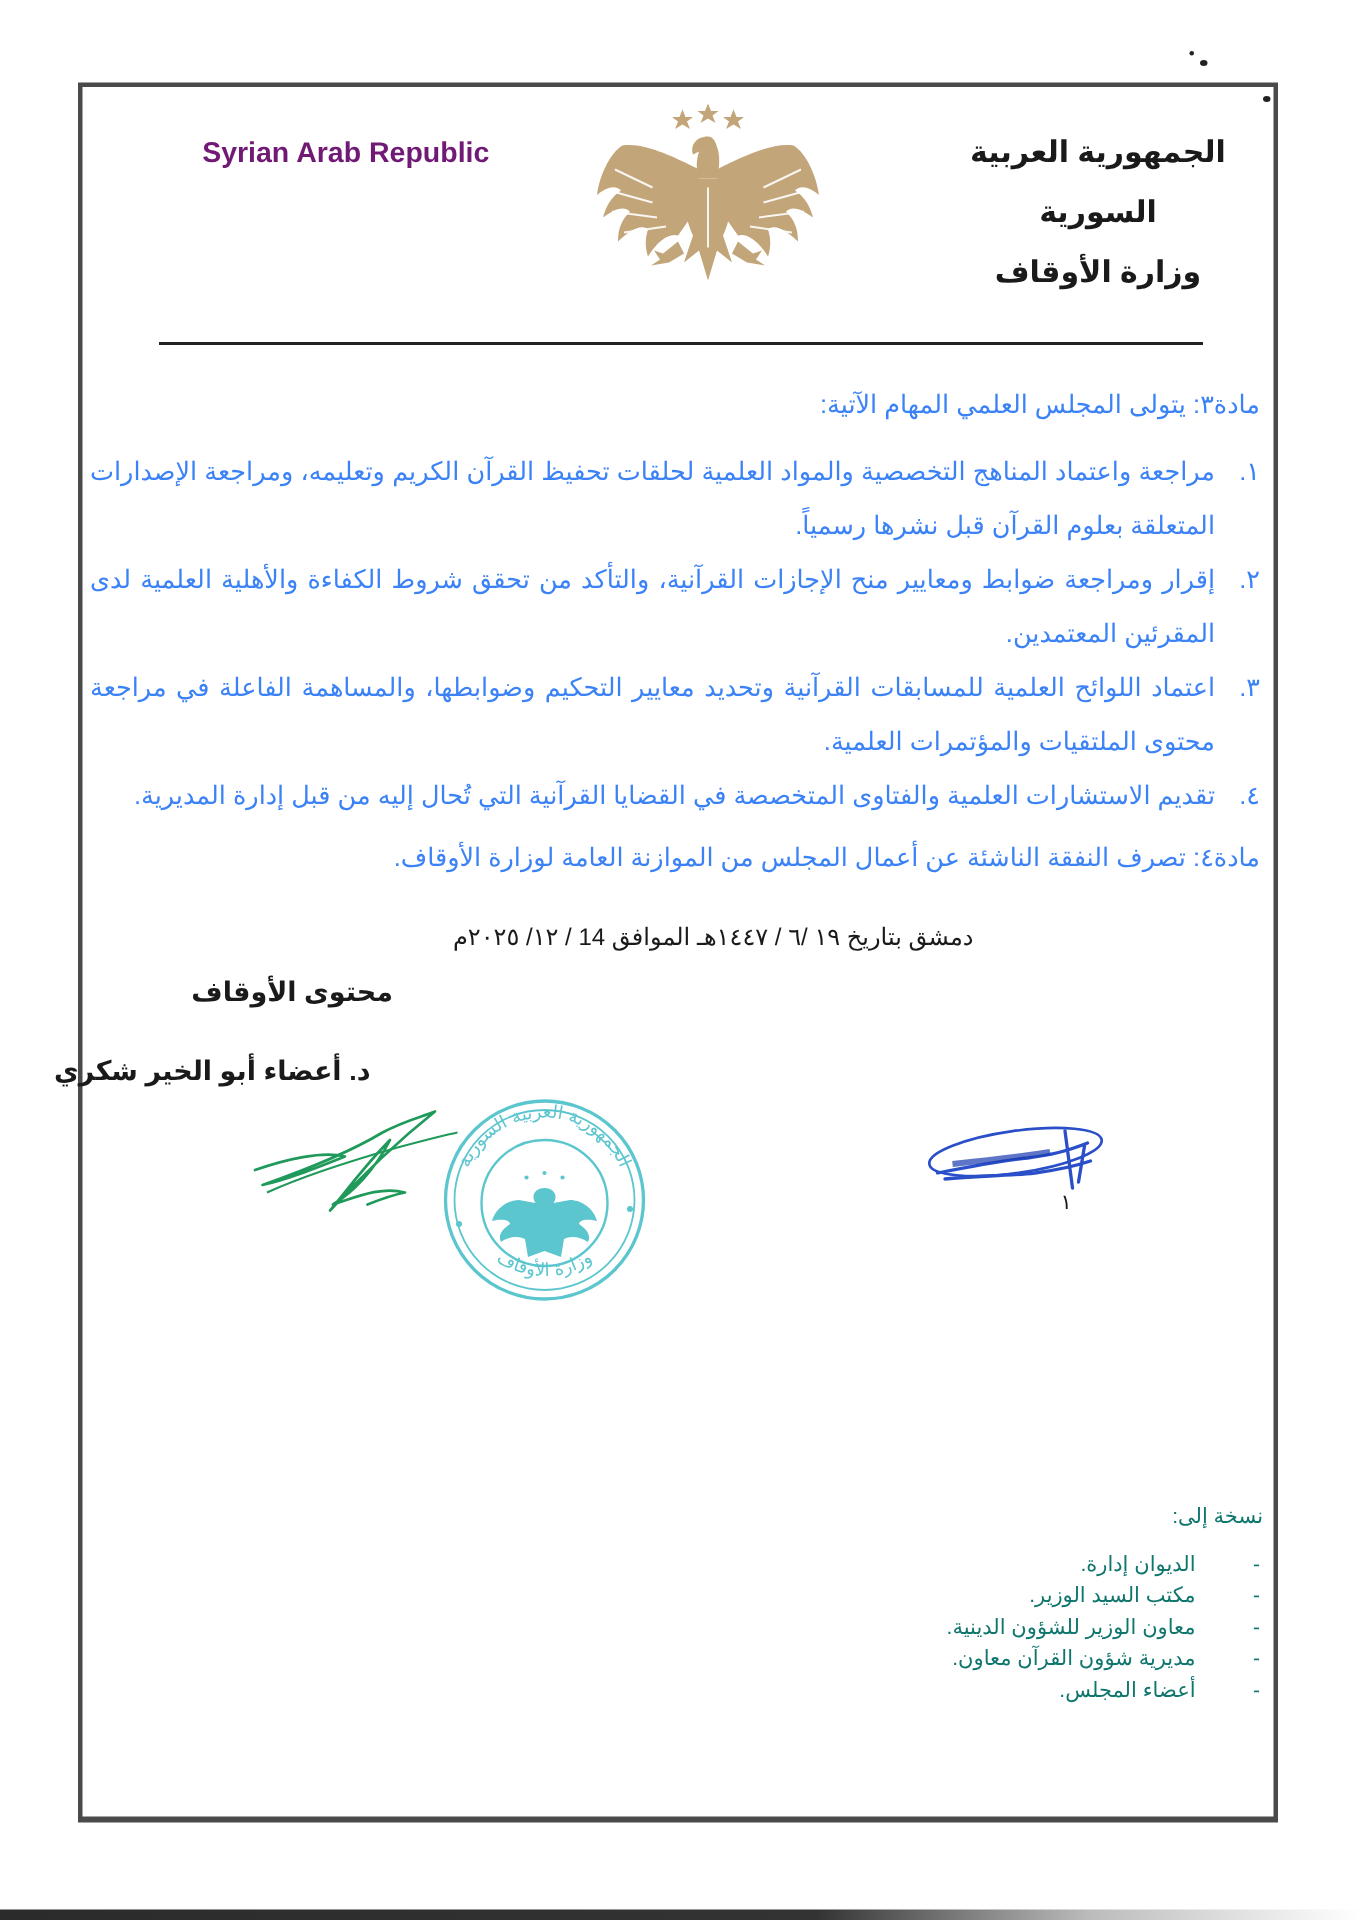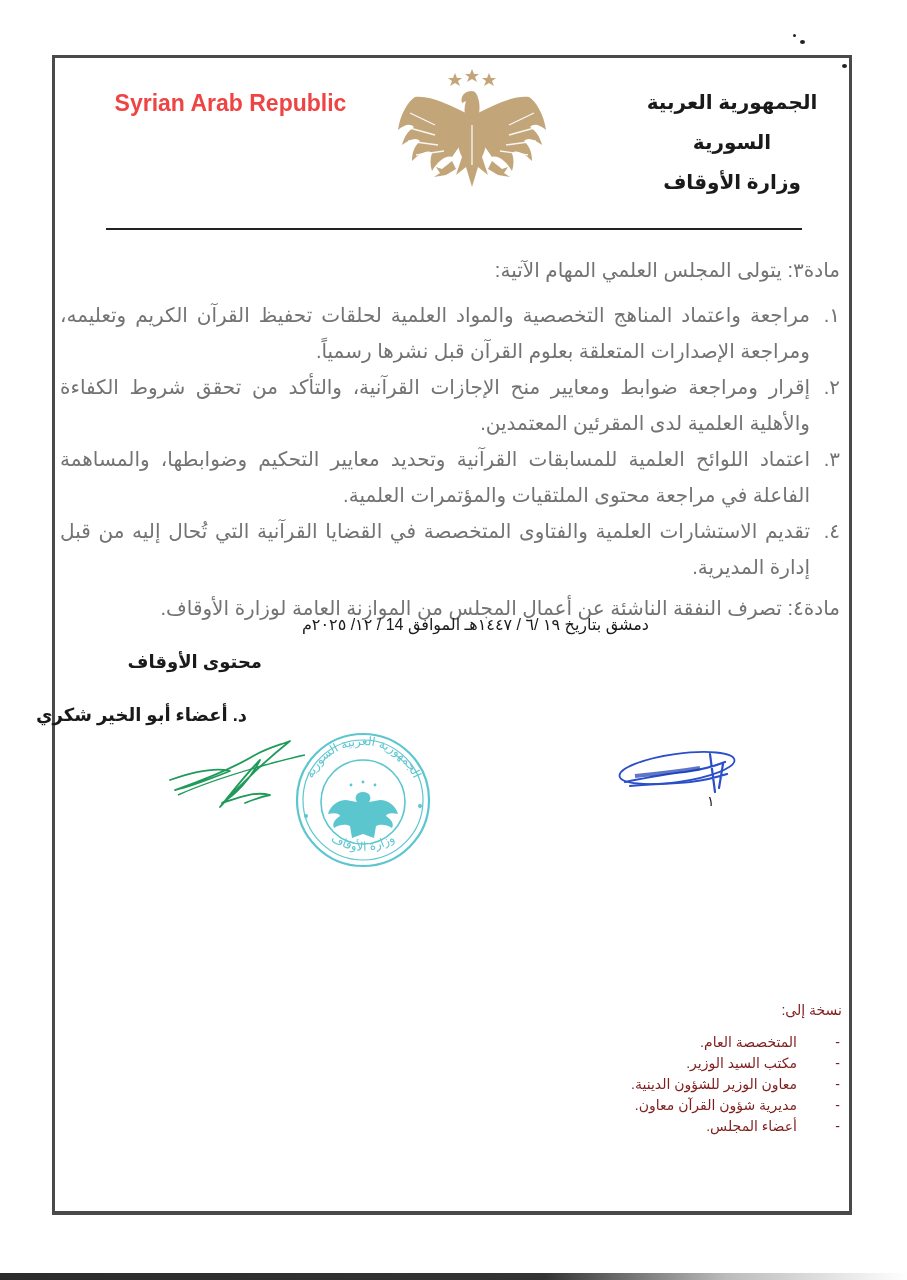--- a/index.html
+++ b/index.html
@@ -9,38 +9,38 @@
   }
   .frame {
     position: absolute; left: 52px; top: 55px; width: 800px; height: 1160px;
     border: 3px solid #4a4a4a; border-bottom-width: 4px; box-sizing: border-box;
   }
   .bottom-shadow {
     position: absolute; left: 0; top: 1273px; width: 907px; height: 7px;
     background: linear-gradient(to right, #2b2b2b 0%, #333 60%, #bbb 80%, #fff 100%);
   }
   .speck { position: absolute; background: #222; border-radius: 50%; }
-  .en-header { position: absolute; left: 103px; top: 84px; width: 255px; text-align: center; font-weight: bold; font-size: 23px; line-height: 38px; color: #ef4444; }
+  .en-header { position: absolute; left: 103px; top: 84px; width: 255px; text-align: center; font-weight: bold; font-size: 19px; line-height: 38px; color: #701a75; }
   .ar-header { position: absolute; right: 70px; top: 82px; width: 210px; text-align: center; direction: rtl; font-weight: bold; font-size: 20px; line-height: 40px; color: #1a1a1a; }
   .eagle { position: absolute; left: 390px; top: 65px; width: 165px; height: 125px; }
   .rule { position: absolute; left: 106px; top: 228px; width: 696px; height: 2px; background: #222; }
-  .body-text { position: absolute; right: 67px; top: 255px; width: 780px; direction: rtl; text-align: right; font-size: 20px; color: #737373; }
+  .body-text { position: absolute; right: 67px; top: 255px; width: 780px; direction: rtl; text-align: right; font-size: 17px; color: #3b82f6; }
   .body-text p { margin: 0; }
   .article-title { line-height: 30px; }
   .items { margin: 12px 0 0 0; padding: 0; list-style: none; }
   .items li { position: relative; padding-right: 30px; line-height: 36px; text-align: justify; text-align-last: right; }
   .items li .num { position: absolute; right: 0; top: 0; }
   .article4 { margin-top: 8px !important; line-height: 30px; }
   .date-line { position: absolute; right: 258px; top: 615px; direction: rtl; font-size: 16px; }
   .minister-title { position: absolute; right: 645px; top: 651px; direction: rtl; font-weight: bold; font-size: 18px; }
   .minister-name { position: absolute; right: 660px; top: 704px; direction: rtl; font-weight: bold; font-size: 18px; }
   .sig-left { position: absolute; left: 160px; top: 735px; width: 150px; height: 80px; }
   .stamp { position: absolute; left: 268px; top: 730px; width: 165px; height: 140px; }
   .sig-right { position: absolute; left: 615px; top: 740px; width: 130px; height: 70px; }
-  .copies { position: absolute; right: 65px; top: 1000px; direction: rtl; font-size: 14px; color: #7f1d1d; }
+  .copies { position: absolute; right: 65px; top: 1000px; direction: rtl; font-size: 14px; color: #0f766e; }
   .copies-title { line-height: 20px; margin-bottom: 12px; }
   .copies ul { list-style: none; margin: 0; padding: 0; }
   .copies li { line-height: 21px; position: relative; padding-right: 45px; }
   .copies li .dash { position: absolute; right: 2px; top: 0; }
 </style>
 </head>
 <body>
 
 <div class="speck" style="left:793px;top:34px;width:3px;height:3px;"></div>
 <div class="speck" style="left:800px;top:40px;width:5px;height:4px;"></div>
@@ -133,21 +133,21 @@
 <svg class="sig-right" viewBox="0 0 130 70">
   <ellipse cx="62" cy="28" rx="58" ry="14" transform="rotate(-8 62 28)" fill="none" stroke="#2a4fc9" stroke-width="1.8"></ellipse>
   <path d="M10,42 C30,38 50,34 70,32 C85,30 95,28 110,22 M15,46 C35,44 55,44 75,42 C90,40 100,38 112,34 M95,14 L100,52 M108,24 L104,48" fill="none" stroke="#2a4fc9" stroke-width="2.2" stroke-linecap="round"></path>
   <path d="M20,36 C40,34 60,32 85,28" fill="none" stroke="#1a3ab0" stroke-width="4" opacity="0.7"></path>
   <text x="92" y="66" fill="#1a1a1a" font-size="14" font-family="DejaVu Sans, sans-serif">١</text>
 </svg>
 
 <div class="copies">
   <div class="copies-title">نسخة إلى:</div>
   <ul>
-    <li><span class="dash">-</span><span>المتخصصة العام.</span></li>
+    <li><span class="dash">-</span><span>الديوان إدارة.</span></li>
     <li><span class="dash">-</span><span>مكتب السيد الوزير.</span></li>
     <li><span class="dash">-</span><span>معاون الوزير للشؤون الدينية.</span></li>
     <li><span class="dash">-</span><span>مديرية شؤون القرآن معاون.</span></li>
     <li><span class="dash">-</span><span>أعضاء المجلس.</span></li>
   </ul>
 </div>
 
 <div class="bottom-shadow"></div>
 
 </body></html>

